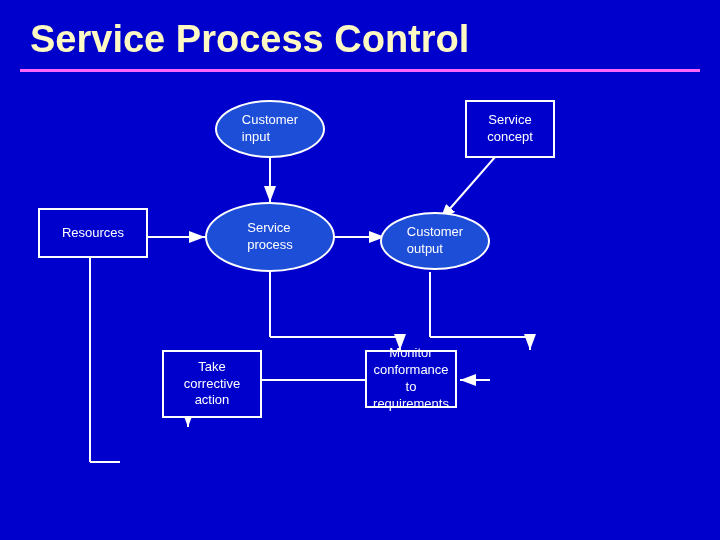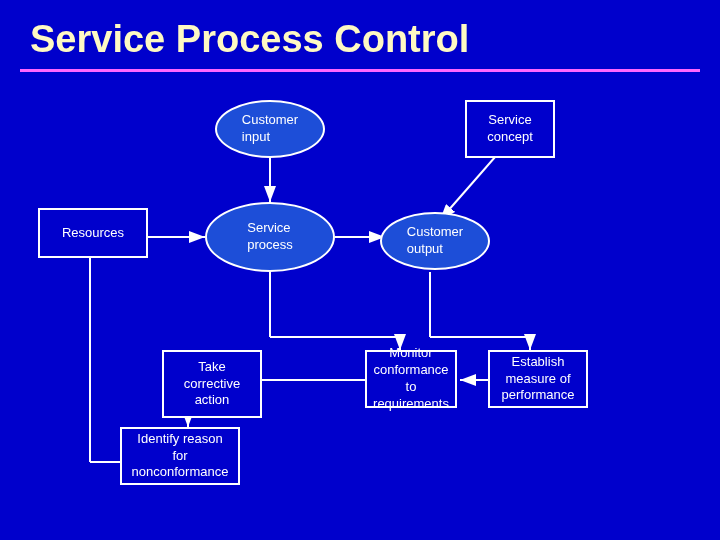--- a/index.html
+++ b/index.html
@@ -145,25 +145,15 @@
 corrective
 action</span>
   </div>
 
   <div class="box" style="left:345px; top:278px; width:92px; height:58px;">
     <span style="white-space:pre-line;">Monitor
 conformance to
 requirements</span>
   </div>
 
-  <div class="box" style="left:468px; top:278px; width:100px; height:58px;">
-    <span style="white-space:pre-line;">Establish
-measure of
-performance</span>
-  </div>
 
-  <div class="box" style="left:100px; top:355px; width:120px; height:58px;">
-    <span style="white-space:pre-line;">Identify reason
-for
-nonconformance</span>
-  </div>
 
 </div>
 
 </body></html>

